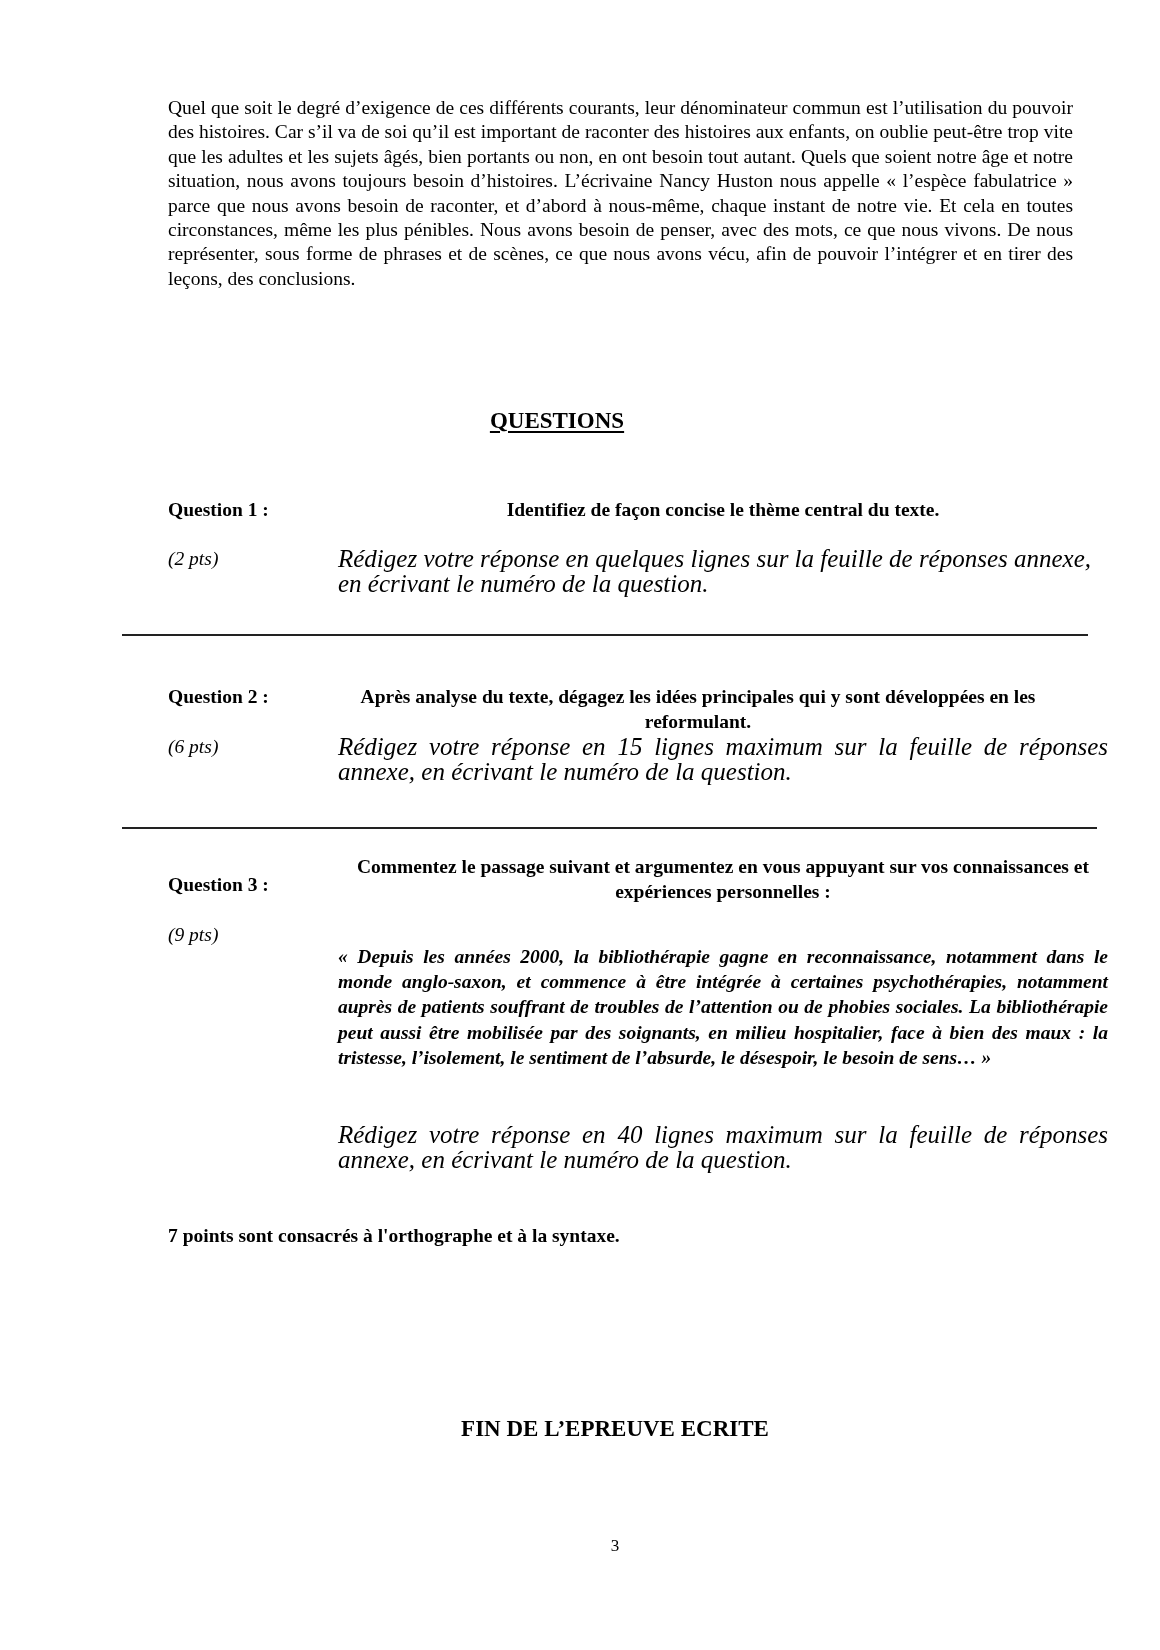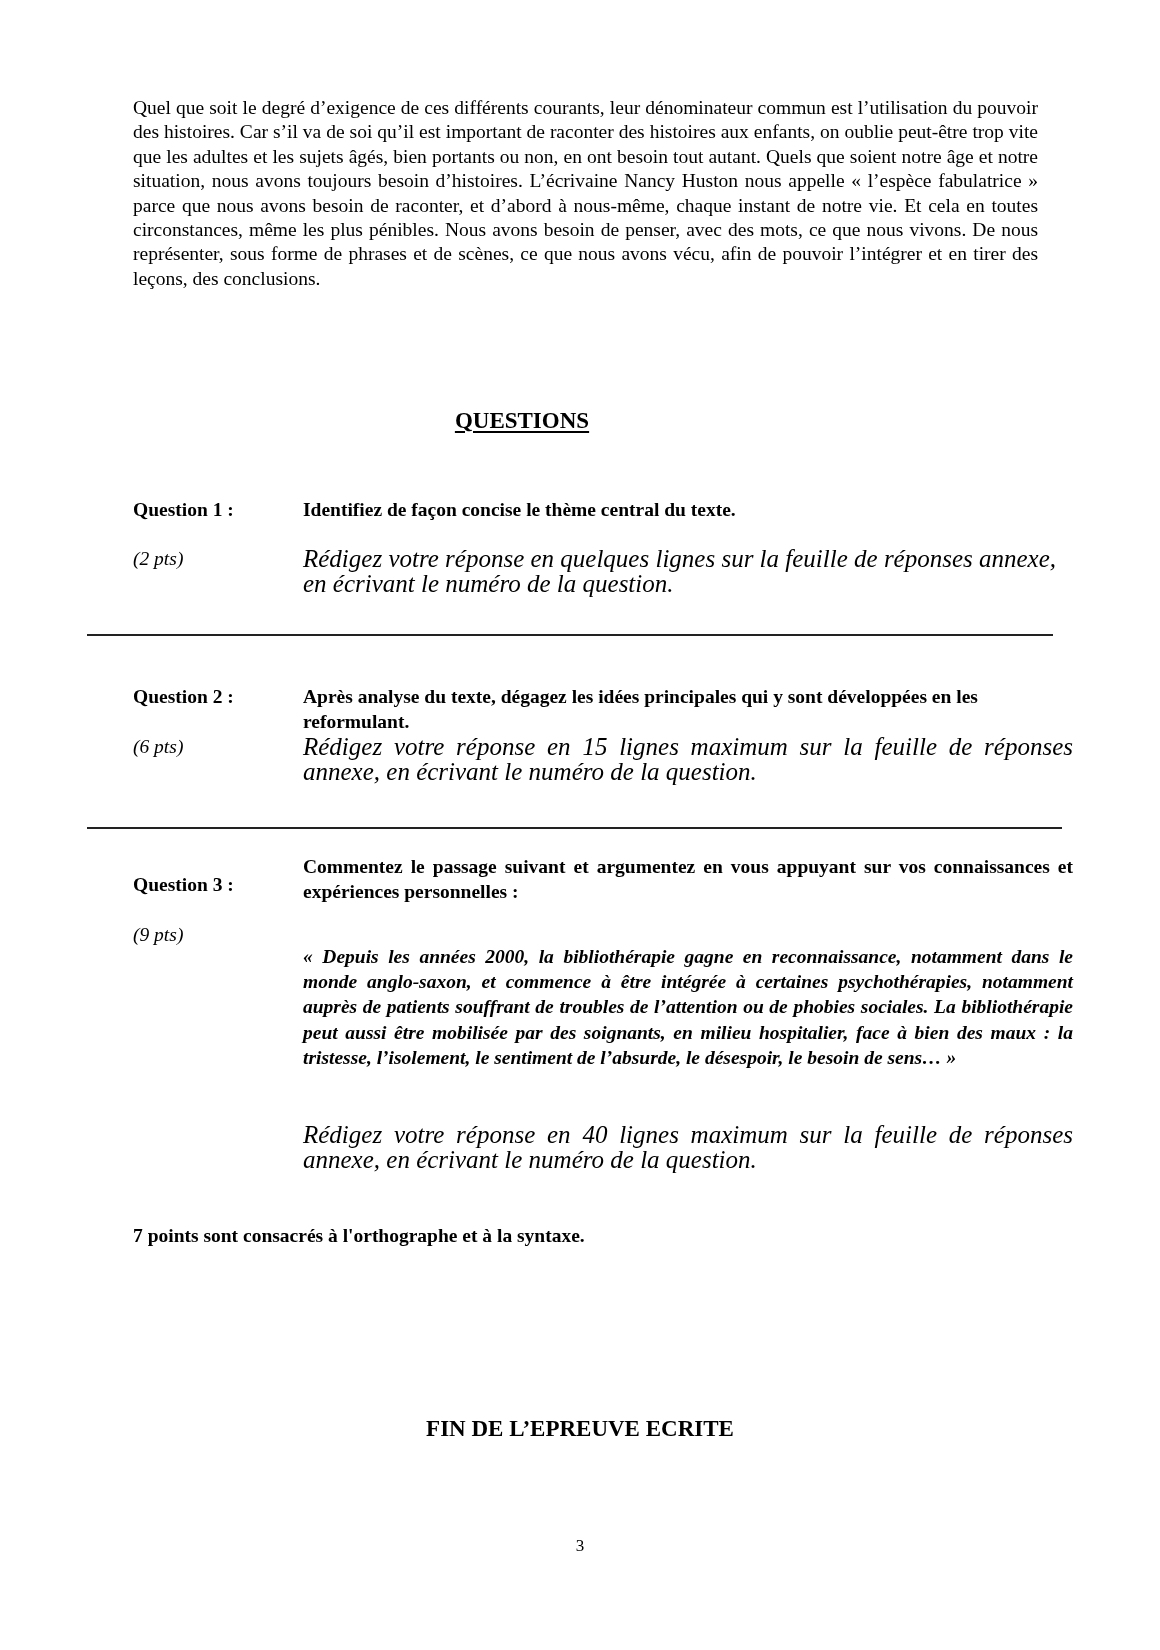--- a/index.html
+++ b/index.html
@@ -1,34 +1,34 @@
 <!DOCTYPE html>
 <html><head>
   <meta charset="utf-8">
   <style>
     html, body { margin: 0; padding: 0; background: #ffffff; }
     body {
       width: 1160px; height: 1650px; position: relative; overflow: hidden;
       font-family: "Liberation Serif", "DejaVu Serif", serif;
       color: #000; font-size: 19.5px;
     }
-    .abs { position: absolute; }
+    .abs { position: absolute; margin-left: 35px; }
     .justify { text-align: justify; text-align-last: auto; }
     #intro {
       left: 133px; top: 96px; width: 905px;
       line-height: 24.4px; font-size: 19.5px;
     }
     #questions-title {
       left: 0; width: 1044px; top: 408px; text-align: center;
       font-weight: bold; font-size: 23px; text-decoration: underline;
       text-decoration-thickness: 2px; text-underline-offset: 3px;
     }
     .qlabel { left: 133px; font-weight: bold; font-size: 19.5px; line-height: 25px; }
     .qpts { left: 133px; font-style: italic; font-size: 19.5px; line-height: 25px; }
-    .qtitle { left: 303px; font-weight: bold; font-size: 19.5px; line-height: 25px; }
+    .qtitle { left: 303px; font-weight: bold; font-size: 19.5px; line-height: 25px; text-align: center; }
     .qinstr { left: 303px; font-style: italic; font-size: 25px; line-height: 25px; }
     .rule { height: 2px; background: #222; }
     #quote {
       left: 303px; top: 944px; width: 770px;
       font-weight: bold; font-style: italic; line-height: 25.2px; font-size: 19.5px;
     }
     #spelling-note { left: 133px; top: 1225px; font-weight: bold; font-size: 19.5px; }
     #end-title {
       left: 0; width: 1160px; top: 1416px; text-align: center;
       font-weight: bold; font-size: 23px;

